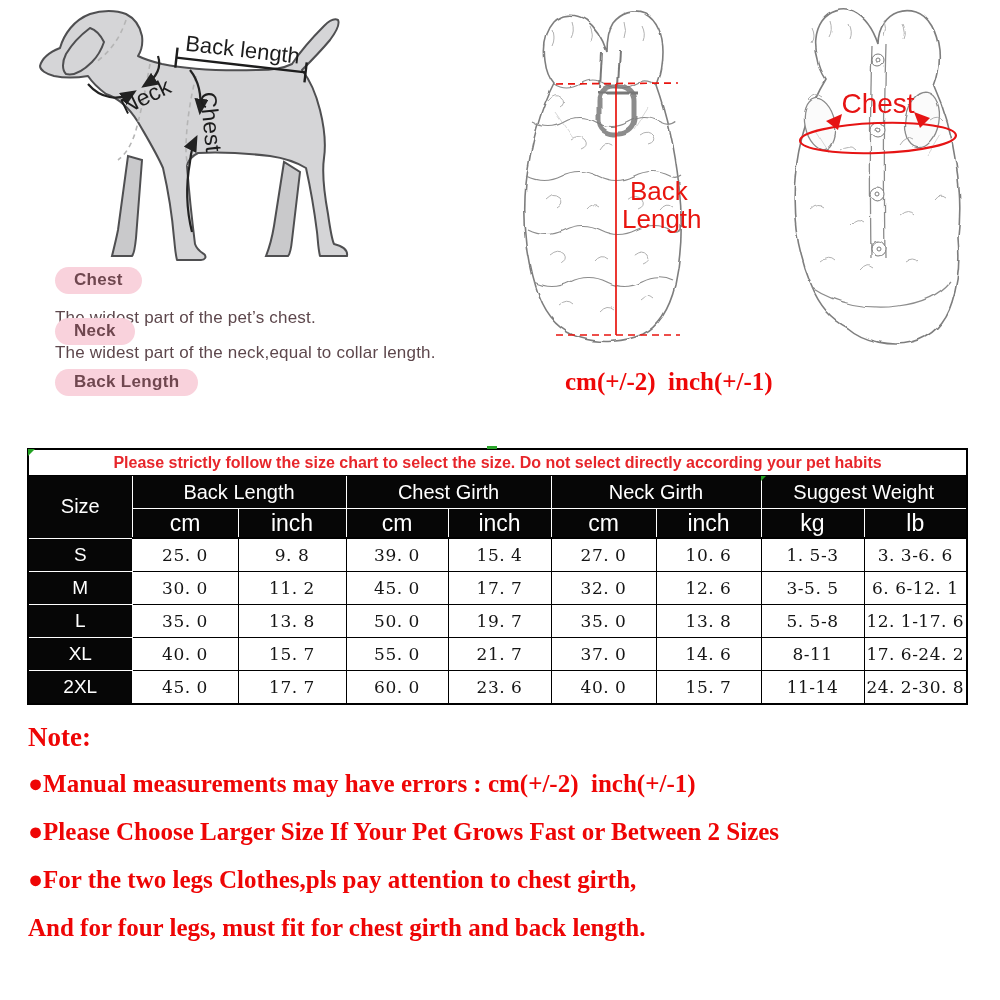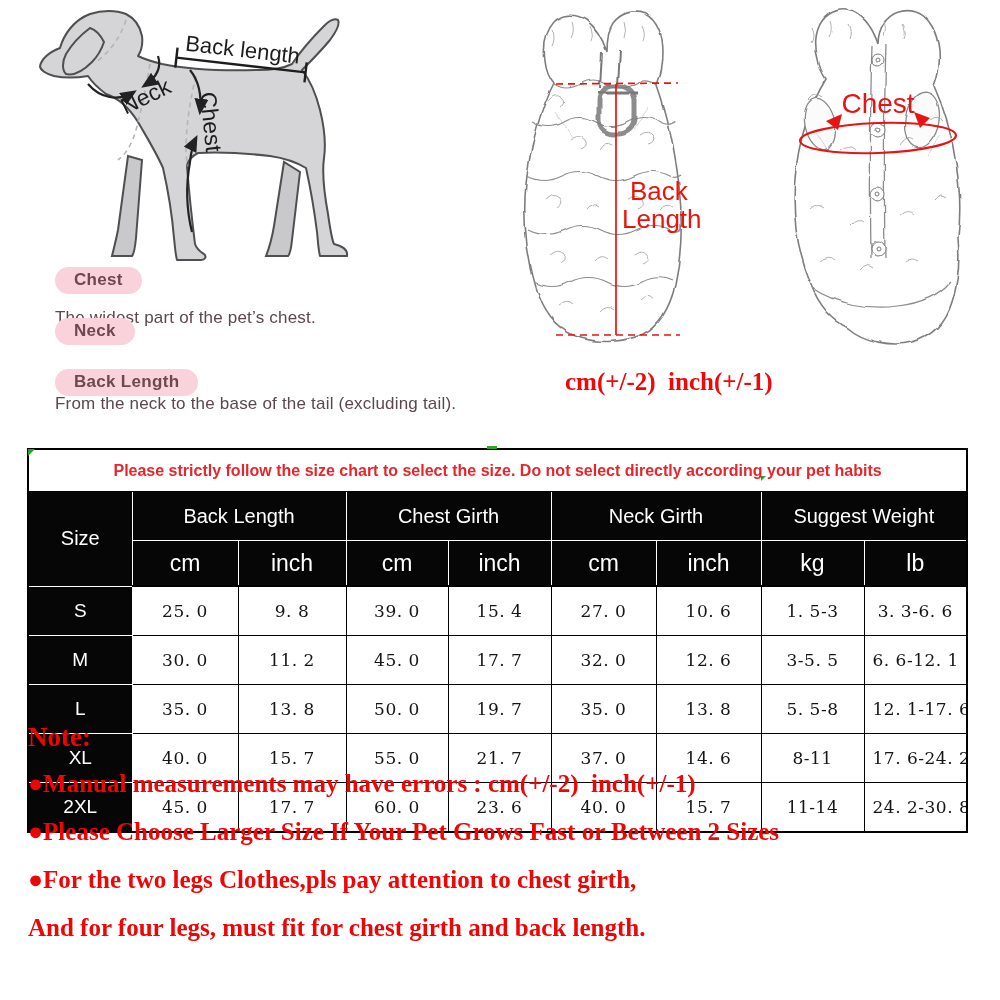--- a/index.html
+++ b/index.html
@@ -16,21 +16,21 @@
   .tolerance{font-family:"Liberation Serif","DejaVu Serif",serif;font-weight:bold;
              font-size:25px;color:#ee0808;white-space:pre;}
   .note-title{font-family:"Liberation Serif","DejaVu Serif",serif;font-weight:bold;
               font-size:27px;color:#ee0505;}
   .note-line{font-family:"Liberation Serif","DejaVu Serif",serif;font-weight:bold;
              font-size:25px;color:#ee0505;white-space:pre;}
 
   
   table.size-table{border-collapse:collapse;table-layout:fixed;width:939px;
                    border:2px solid #000;background:#fff;}
-  table.size-table td{text-align:center;vertical-align:middle;padding:8px;overflow:hidden;}
+  table.size-table td{text-align:center;vertical-align:middle;padding:0;overflow:hidden;}
   td.warn{border:1px solid #000;color:#e7262b;font-weight:600;font-size:16px;height:25px;}
   td.dark{background:#060606;color:#fff;border:1px solid #fff;}
   td.group{font-size:20px;height:32px;}
   td.unit{font-size:23px;height:28px;border-bottom:2px solid #000;}
   td.size-head{font-size:20px;}
   td.sizecell{font-size:19px;height:32px;}
   td.num{border:1px solid #000;background:#fff;font-family:"DejaVu Serif","Liberation Serif",serif;
          font-size:17px;color:#151515;height:32px;letter-spacing:.5px;white-space:pre;}
   tr.first-data td.num{border-top:2px solid #000;}
 
@@ -92,25 +92,25 @@
   </svg>
 
   <div class="abs" style="left:55px;top:267px;">
     <span class="pill">Chest</span>
   </div>
   <div class="abs def-desc" style="left:55px;top:308px;">The widest part of the pet’s chest.</div>
 
   <div class="abs" style="left:55px;top:318px;">
     <span class="pill">Neck</span>
   </div>
+  <div class="abs def-desc" style="left:55px;top:343px;">The widest part of the neck,equal to collar length.</div>
 
   <div class="abs" style="left:55px;top:369px;">
     <span class="pill">Back Length</span>
   </div>
-  <div class="abs def-desc" style="left:55px;top:394px;">From the neck to the base of the tail (excluding tail).</div>
 
   <svg class="abs" style="left:505px;top:8px;" width="205" height="345" viewBox="505 8 205 345">
     <defs>
       <filter id="sketch" x="-6%" y="-6%" width="112%" height="112%">
         <feTurbulence type="fractalNoise" baseFrequency="0.045" numOctaves="2" seed="7" result="n"></feTurbulence>
         <feDisplacementMap in="SourceGraphic" in2="n" scale="4" xChannelSelector="R" yChannelSelector="G"></feDisplacementMap>
       </filter>
     </defs>
     <g filter="url(#sketch)">
       <path fill="#ffffff" stroke="#7e7e7e" stroke-width="1.6" d="M 607,52 C 603,40 597,28 586,20 C 575,13 562,14 554,22 C 546,31 543,45 545,60

